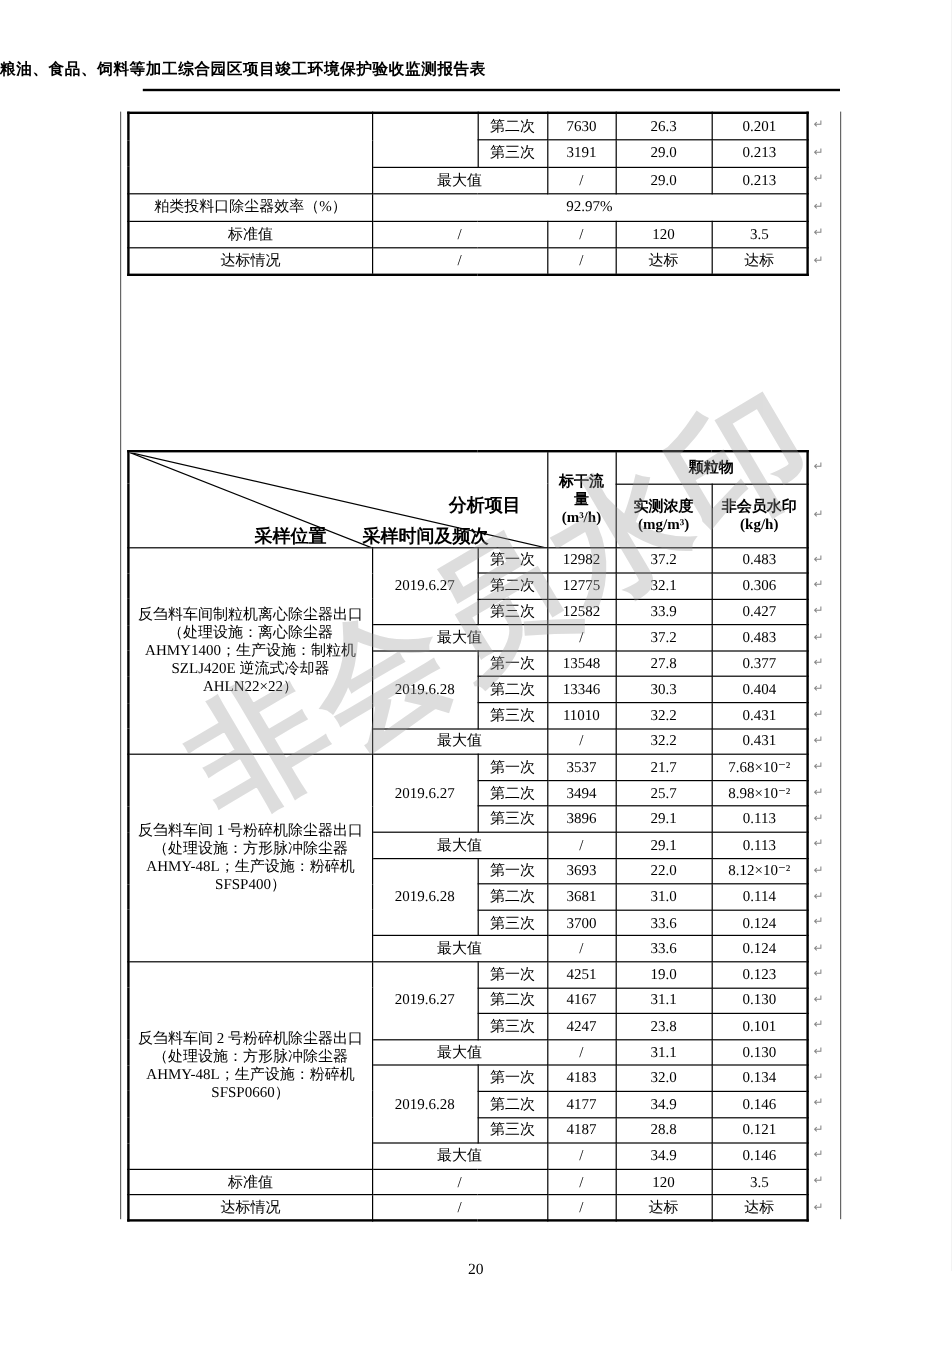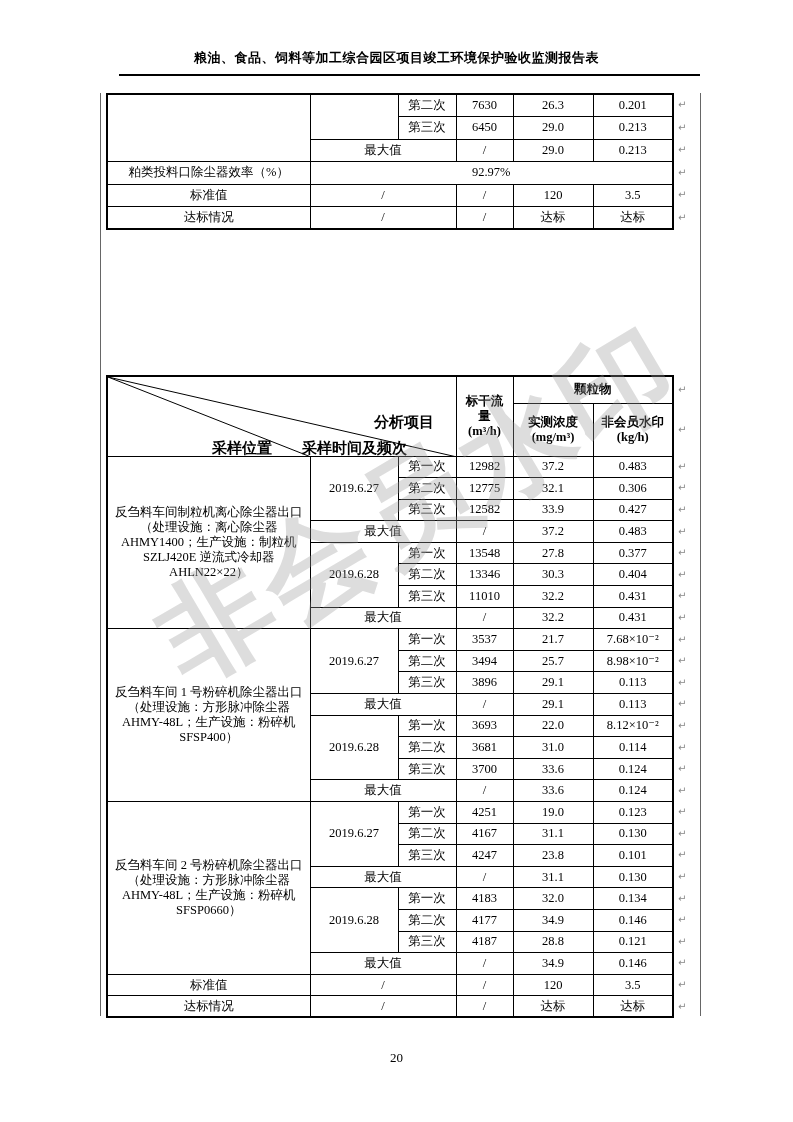--- a/index.html
+++ b/index.html
@@ -1,18 +1,18 @@
 <!DOCTYPE html>
 <html><head>
 <meta charset="utf-8">
 <style>
   html,body{margin:0;padding:0;background:#e8e8e8;}
   .page{position:relative;width:793px;height:1122px;background:#fff;margin:0 auto;
         font-family:"Liberation Serif","DejaVu Serif",serif;color:#000;overflow:hidden;}
-  .doc-header-title{position:absolute;top:49px;left:0;width:100%;text-align:center;
+  .doc-header-title{position:absolute;top:49px;left:0;width:100%;text-align:left;
         font-size:13px;font-weight:bold;letter-spacing:.5px;}
   .doc-header-rule{position:absolute;top:74px;left:119px;width:581px;height:2px;background:#000;}
   .boundary{position:absolute;top:93px;height:923px;width:1px;background:#666;}
   .b-left{left:100px}.b-right{left:700px}
   table.grid{position:absolute;left:106px;width:566px;border-collapse:collapse;
         table-layout:fixed;border:2px solid #000;}
   .grid td{border:1px solid #000;text-align:center;vertical-align:middle;
         padding:0;font-size:12.5px;line-height:1.2;overflow:hidden;}
   #topTable{top:93px}
   #topTable tr{height:22.5px}
@@ -66,21 +66,21 @@
       <tr>
         <td rowspan="3" class="c"></td>
         <td rowspan="2" class="c"></td>
         <td class="c">第二次</td>
         <td class="n">7630</td>
         <td class="n">26.3</td>
         <td class="n">0.201</td>
       </tr>
       <tr>
         <td class="c">第三次</td>
-        <td class="n">6450</td>
+        <td class="n">3191</td>
         <td class="n">29.0</td>
         <td class="n">0.213</td>
       </tr>
       <tr>
         <td colspan="2" class="c">最大值</td>
         <td class="n">/</td>
         <td class="n">29.0</td>
         <td class="n">0.213</td>
       </tr>
       <tr>

